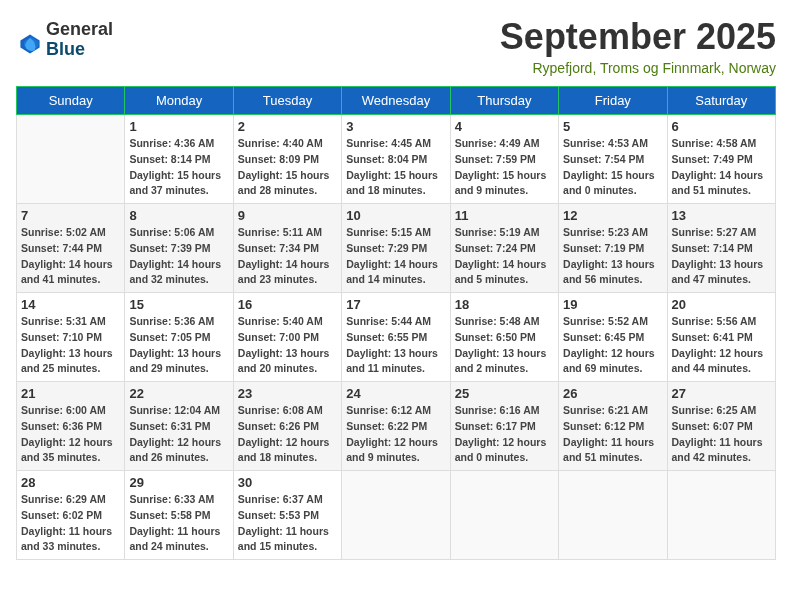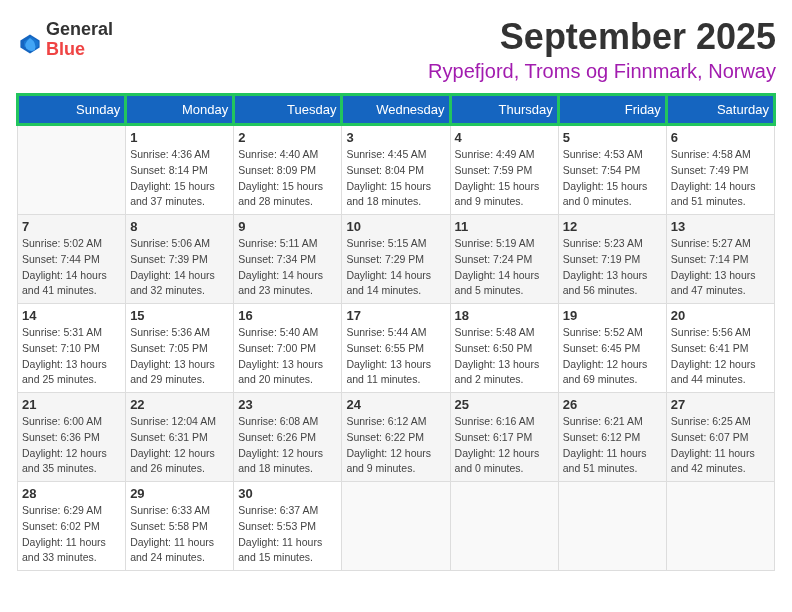--- a/index.html
+++ b/index.html
@@ -20,50 +20,50 @@
       display: flex;
       align-items: flex-end;
       margin-top: 4px;
     }
     .logo-text {
       font-size: 18px;
       font-weight: bold;
       line-height: 1.1;
     }
     .logo-text span.general { color: #333; }
-    .logo-text span.blue { color: #ef4444; }
+    .logo-text span.blue { color: #0c4a6e; }
     .logo-icon {
       width: 24px;
       height: 24px;
       margin-left: 2px;
     }
     .title-area { text-align: right; }
     .month-title {
       font-size: 36px;
       font-weight: 700;
       color: #333;
     }
     .location-title {
-      font-size: 20px;
-      color: #a21caf;
+      font-size: 14px;
+      color: #4d7c0f;
       margin-top: 2px;
     }
     .calendar {
       width: 100%;
       border-collapse: collapse;
       font-size: 11px;
     }
     .calendar th {
       background: #1565c0;
       color: #fff;
       padding: 6px 4px;
-      text-align: right;
+      text-align: center;
       font-size: 13px;
       font-weight: normal;
-      border: 3px solid #22c55e;
+      border: 1px solid #22c55e;
     }
     .calendar td {
       border: 1px solid #ddd;
       vertical-align: top;
       padding: 4px;
       width: calc(100% / 7);
       min-height: 80px;
       background: #fff;
     }
     .calendar td.empty {
@@ -72,20 +72,21 @@
     .day-number {
       font-size: 13px;
       font-weight: bold;
       color: #333;
       margin-bottom: 2px;
     }
     .day-info {
       color: #444;
       font-size: 10.5px;
       line-height: 1.5;
+      font-weight: bold;
     }
     .row-shaded td {
       background: #f5f5f5;
     }
   </style>
 </head>
 <body>
 
 <div class="header-area">
   <div class="logo">

